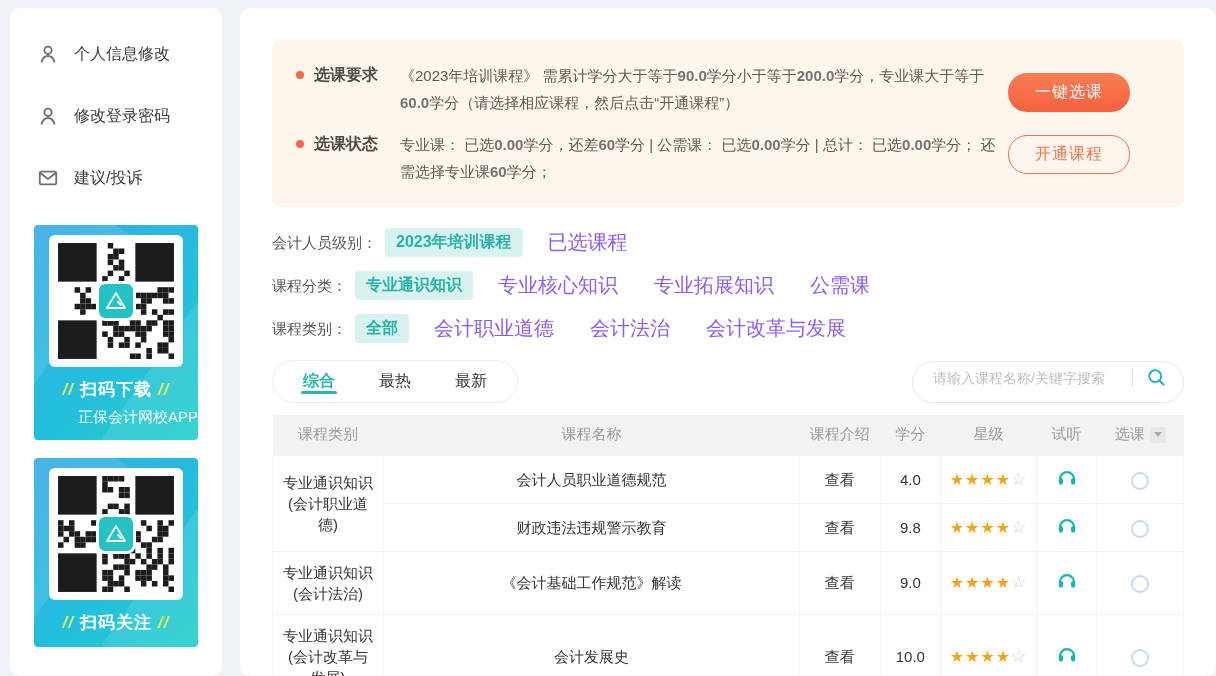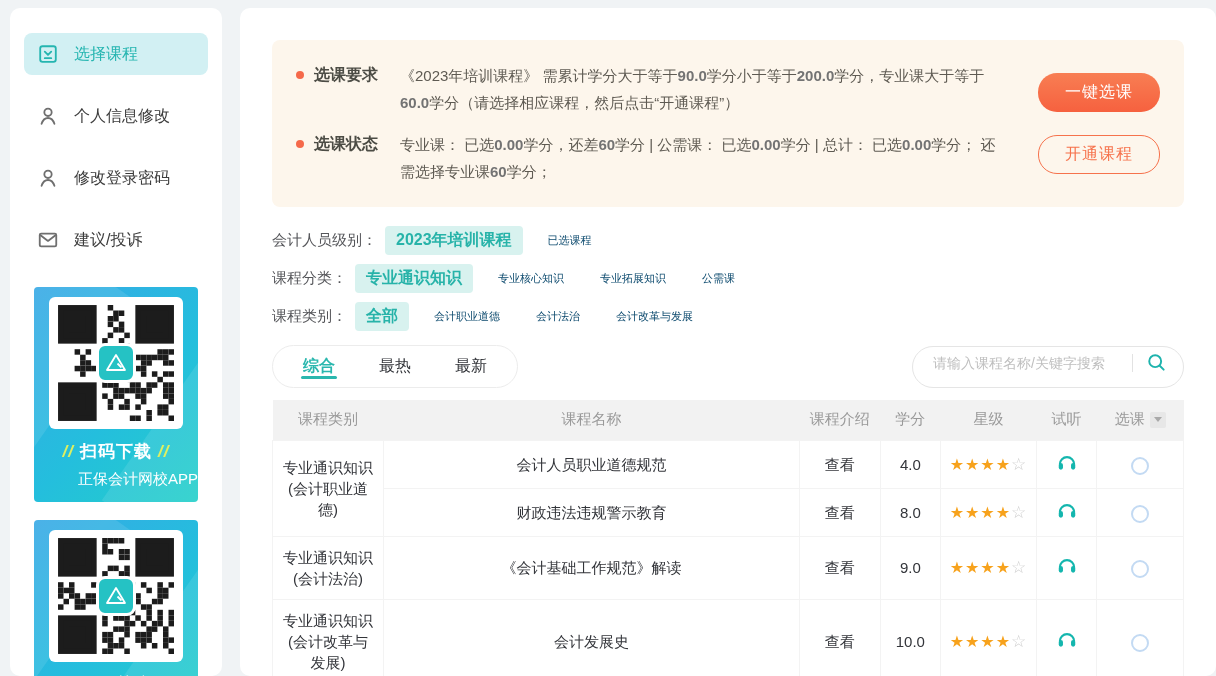--- a/index.html
+++ b/index.html
@@ -42,30 +42,30 @@
   
   .notice { background:#fdf6ec; border-radius:8px; padding:22px 24px; display:flex; position:relative; }
   .notice-left { flex:1; }
   .notice-row { display:flex; }
   .notice-row + .notice-row { margin-top:15px; }
   .bullet { width:8px; height:8px; border-radius:50%; background:#f5694a; margin:9px 10px 0 0; flex-shrink:0; }
   .notice-label { font-weight:bold; color:#4c4c45; font-size:16px; width:86px; flex-shrink:0; line-height:26px; }
   .notice-text { color:#5e5a52; font-size:15px; line-height:27px; max-width:648px; }
   .notice-text .hl { color:#737373; font-weight:bold; }
   .notice-buttons { width:152px; display:flex; flex-direction:column; justify-content:space-around;
-                    align-items:flex-end; flex-shrink:0; }
+                    align-items:flex-start; flex-shrink:0; }
   .btn { border-radius:19px; font-size:16px; cursor:pointer; letter-spacing:1px; }
   .btn-primary { background:linear-gradient(180deg,#f87e53,#f6613f); color:#fff; border:none; padding:9px 27px; }
   .btn-outline { background:transparent; color:#f6724c; border:1px solid #f6724c; padding:8px 26px; }
 
   
   .filters { margin-top:18px; }
   .filter-row { display:flex; align-items:center; margin-bottom:8px; }
   .filter-label { color:#55565a; font-size:15px; margin-right:8px; line-height:30px; }
-  .chip { padding:4px 11px; margin-right:14px; border-radius:4px; color:#0c4a6e; font-size:11px; cursor:pointer; }
+  .chip { padding:4px 11px; margin-right:14px; border-radius:4px; color:#8b5cf6; font-size:20px; cursor:pointer; }
   .chip.active { background:#d8f2ef; color:#27b3a9; font-weight:bold; font-size:16px; }
 
   
   .toolbar { display:flex; justify-content:space-between; align-items:center; margin:14px 0 12px; }
   .tabs { display:flex; align-items:center; border:1px solid #ececec; border-radius:22px;
           height:43px; padding:0 28px; gap:40px; background:#fff; }
   .tab { font-size:16px; color:#33353a; cursor:pointer; position:relative; height:37px;
          display:flex; align-items:center; padding:0 2px; }
   .tab.active { color:#2ab7ae; font-weight:bold; }
   .tab.active::after { content:""; position:absolute; left:0; right:0; bottom:6px; height:3px;
@@ -97,30 +97,20 @@
   .th-filter { display:inline-flex; align-items:center; justify-content:center; width:16px; height:16px;
                background:#e7e7e7; border-radius:2px; margin-left:5px; vertical-align:-2px; cursor:pointer; }
   .th-filter::after { content:""; width:0; height:0; border-left:4px solid transparent;
                border-right:4px solid transparent; border-top:5px solid #a9a9a9; }
   .th-flex { display:flex; align-items:center; justify-content:center; }
 </style>
 </head>
 <body>
 
 <div class="sidebar">
-  <div class="menu-item active">
-    <span class="mi-icon">
-      <svg viewBox="0 0 24 24" fill="none" stroke="currentColor" stroke-width="2" stroke-linecap="round" stroke-linejoin="round">
-        <rect x="3.5" y="3.5" width="17" height="17" rx="2.5"></rect>
-          <polyline points="8.5 9.5 12 13 15.5 9.5"></polyline>
-          <line x1="8.5" y1="16.5" x2="15.5" y2="16.5"></line>
-      </svg>
-    </span>
-    <span>选择课程</span>
-  </div>
   <div class="menu-item">
     <span class="mi-icon">
       <svg viewBox="0 0 24 24" fill="none" stroke="currentColor" stroke-width="2" stroke-linecap="round">
         <circle cx="12" cy="8" r="4"></circle>
           <path d="M5 20.5c1.4-4.2 4-6.3 7-6.3s5.6 2.1 7 6.3"></path>
       </svg>
     </span>
     <span>个人信息修改</span>
   </div>
   <div class="menu-item">
@@ -509,21 +499,21 @@
                 <path d="M4.2 14.5a7.8 7.8 0 0 1 15.6 0" fill="none" stroke="currentColor" stroke-width="2.3"></path>
                 <rect x="3" y="13" width="4.6" height="7.4" rx="2.3" fill="currentColor"></rect>
                 <rect x="16.4" y="13" width="4.6" height="7.4" rx="2.3" fill="currentColor"></rect>
               </svg>
             </span></td>
         <td><span class="radio"></span></td>
       </tr>
       <tr>
         <td>财政违法违规警示教育</td>
         <td class="detail">查看</td>
-        <td>8.0</td>
+        <td>9.8</td>
         <td><span class="star filled">★</span><span class="star filled">★</span><span class="star filled">★</span><span class="star filled">★</span><span class="star empty">☆</span></td>
         <td><span class="hp-icon">
               <svg viewBox="0 0 24 24">
                 <path d="M4.2 14.5a7.8 7.8 0 0 1 15.6 0" fill="none" stroke="currentColor" stroke-width="2.3"></path>
                 <rect x="3" y="13" width="4.6" height="7.4" rx="2.3" fill="currentColor"></rect>
                 <rect x="16.4" y="13" width="4.6" height="7.4" rx="2.3" fill="currentColor"></rect>
               </svg>
             </span></td>
         <td><span class="radio"></span></td>
       </tr>

